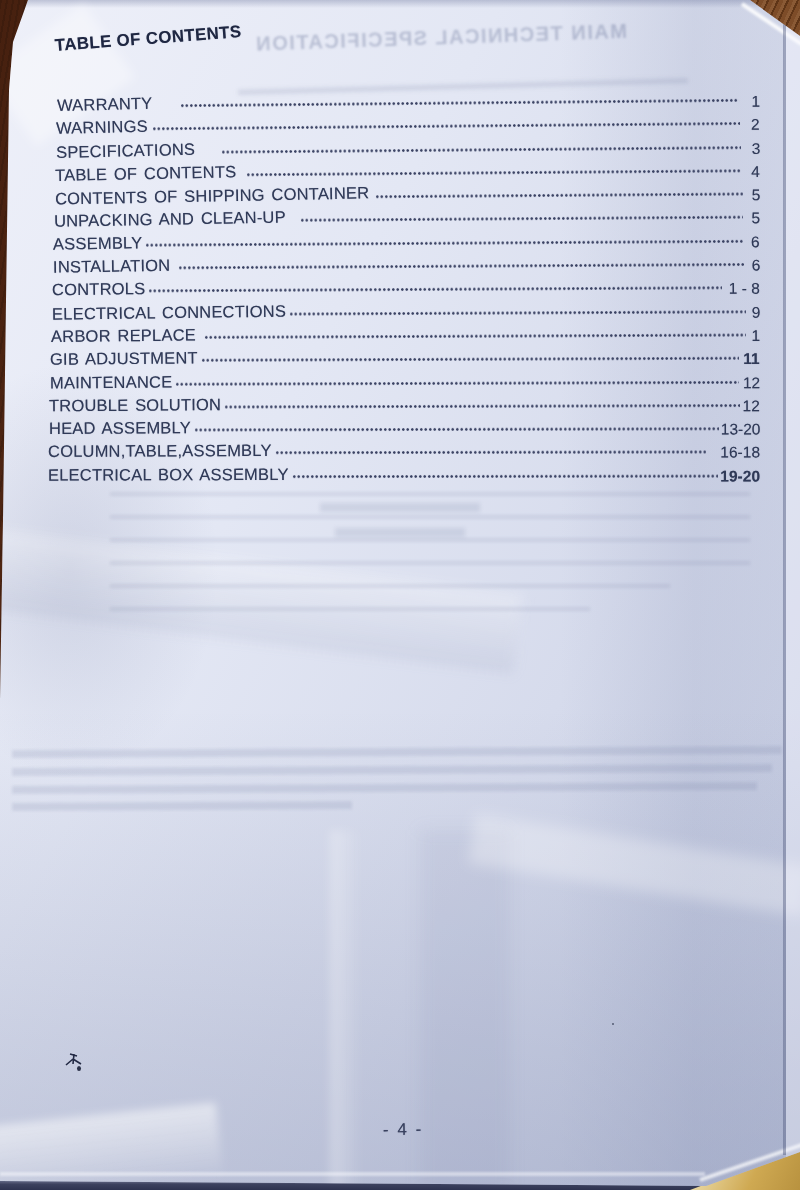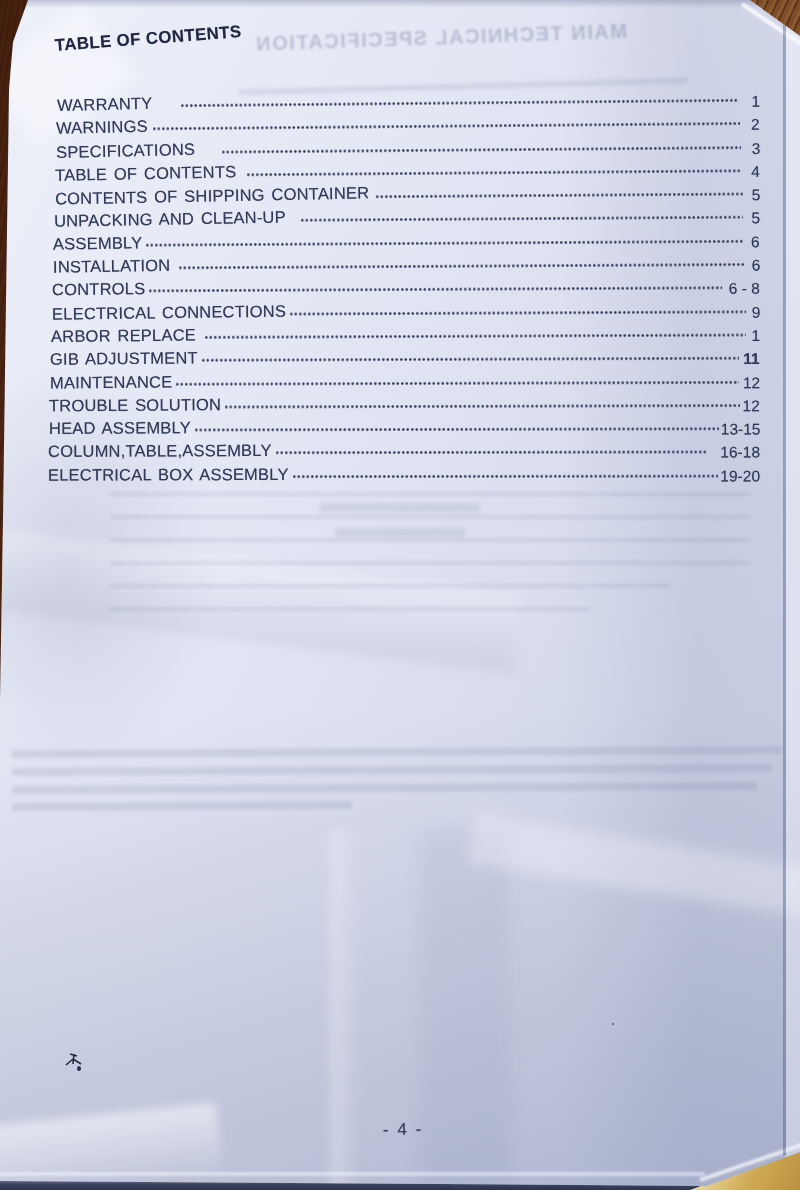--- a/index.html
+++ b/index.html
@@ -167,21 +167,21 @@
           <span class="toc-page paper-text" style="transform: translateY(2.6px);">6</span>
         </div>
         <div class="toc-row" style="transform: rotate(-0.34deg); margin-left: 4.8px;">
           <span class="toc-label paper-text" style="transform: rotate(-0.55deg);">INSTALLATION</span>
           <span class="leader" style="margin-left: 8px; margin-right: 7.1px;"></span>
           <span class="toc-page paper-text" style="transform: translateY(2.6px);">6</span>
         </div>
         <div class="toc-row" style="transform: rotate(-0.31deg); margin-left: 4.2px;">
           <span class="toc-label paper-text" style="transform: rotate(-0.5deg);">CONTROLS</span>
           <span class="leader" style="margin-left: 3px; margin-right: 6.4px;"></span>
-          <span class="toc-page paper-text" style="transform: translateY(2.5px);">6 - 8</span>
+          <span class="toc-page paper-text" style="transform: translateY(2.5px);">1 - 8</span>
         </div>
         <div class="toc-row" style="transform: rotate(-0.28deg); margin-left: 3.6px;">
           <span class="toc-label paper-text" style="transform: rotate(-0.45deg);">ELECTRICAL CONNECTIONS</span>
           <span class="leader" style="margin-left: 3px; margin-right: 5.7px;"></span>
           <span class="toc-page paper-text" style="transform: translateY(2.5px);">9</span>
         </div>
         <div class="toc-row" style="transform: rotate(-0.25deg); margin-left: 3px;">
           <span class="toc-label paper-text" style="transform: rotate(-0.4deg);">ARBOR REPLACE</span>
           <span class="leader" style="margin-left: 8px; margin-right: 5px;"></span>
           <span class="toc-page paper-text" style="transform: translateY(2.4px);">1</span>
@@ -197,31 +197,31 @@
           <span class="toc-page paper-text" style="transform: translateY(2.3px);">12</span>
         </div>
         <div class="toc-row" style="transform: rotate(-0.16deg); margin-left: 1.2px;">
           <span class="toc-label paper-text" style="transform: rotate(-0.25deg);">TROUBLE SOLUTION</span>
           <span class="leader" style="margin-left: 3px; margin-right: 2.9px;"></span>
           <span class="toc-page paper-text" style="transform: translateY(2.2px);">12</span>
         </div>
         <div class="toc-row" style="transform: rotate(-0.13deg); margin-left: 0.6px;">
           <span class="toc-label paper-text" style="transform: rotate(-0.2deg);">HEAD ASSEMBLY</span>
           <span class="leader" style="margin-left: 3px; margin-right: 2.2px;"></span>
-          <span class="toc-page paper-text" style="transform: translateY(2.2px);">13-15</span>
+          <span class="toc-page paper-text" style="transform: translateY(2.2px);">13-20</span>
         </div>
         <div class="toc-row" style="transform: rotate(-0.1deg); margin-left: 0px;">
           <span class="toc-label paper-text" style="transform: rotate(-0.15deg);">COLUMN,TABLE,ASSEMBLY</span>
           <span class="leader" style="margin-left: 3px; margin-right: 2px;"></span>
           <span class="toc-page paper-text" style="transform: translateY(2.1px); margin-left: 12px;">16-18</span>
         </div>
         <div class="toc-row" style="transform: rotate(-0.07deg); margin-left: 0px;">
           <span class="toc-label paper-text" style="transform: rotate(-0.1deg);">ELECTRICAL BOX ASSEMBLY</span>
           <span class="leader" style="margin-left: 3px; margin-right: 2px;"></span>
-          <span class="toc-page paper-text" style="transform: translateY(2px);">19-20</span>
+          <span class="toc-page paper-text" style="transform: translateY(2px); font-weight: bold;">19-20</span>
         </div>
       </div>
     <div class="footer-page paper-text">- 4 -</div>
 
     <svg class="speck" style="left:64px;top:1052px" width="20" height="22" viewBox="0 0 20 22">
       <path d="M10 2 L9 12 M9 7 L2 13 M9 7 L17 12 M6 2 L13 4" stroke="#232a45" stroke-width="1.6" fill="none"></path>
     </svg>
     <div class="speck speck-dot" style="left:77px;top:1066px;width:4px;height:5px"></div>
     <div class="speck speck-dot" style="left:612px;top:1023px;width:2px;height:2px;opacity:.7"></div>
   </div>

